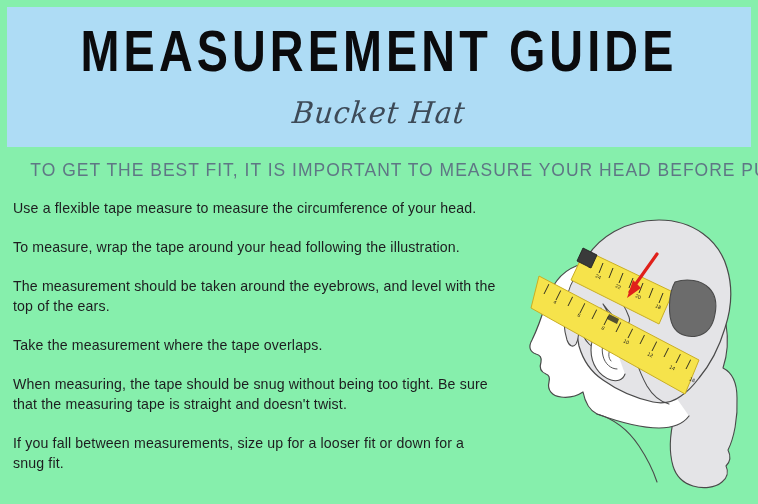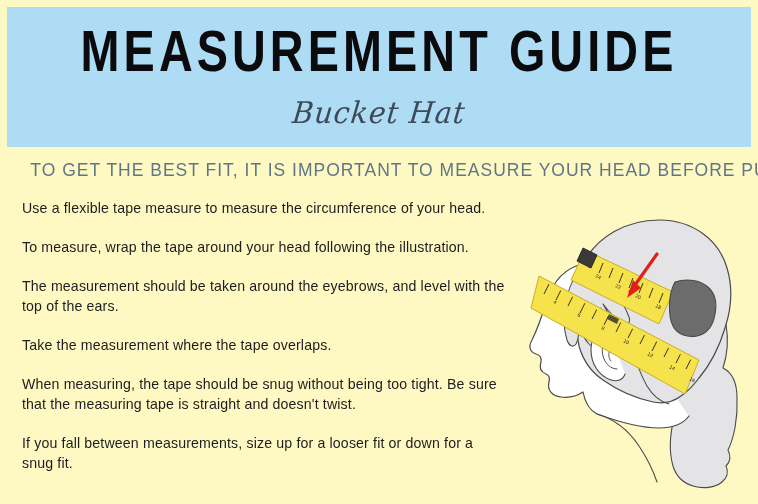--- a/index.html
+++ b/index.html
@@ -4,21 +4,21 @@
 <style>
   html, body {
     margin: 0;
     padding: 0;
     background: #ffffff;
   }
   #page {
     position: relative;
     width: 758px;
     height: 504px;
-    background: #fef9c3;
+    background: #86efac;
     overflow: hidden;
     font-family: "Liberation Sans", sans-serif;
   }
 
   
   #header-band {
     position: absolute;
     left: 7px;
     top: 7px;
     width: 744px;
@@ -73,21 +73,21 @@
     letter-spacing: 1.1px;
     color: #5f7685;
     transform: scaleX(0.92);
     transform-origin: 50% 50%;
     white-space: nowrap;
   }
 
   
   #body-copy {
     position: absolute;
-    left: 22px;
+    left: 13px;
     top: 198px;
     width: 500px;
   }
   .para {
     font-family: "Liberation Sans Narrow", "Liberation Sans", sans-serif;
     font-size: 14.6px;
     line-height: 20px;
     color: #1d1d1f;
     letter-spacing: 0.15px;
     margin: 0 0 19px 0;

